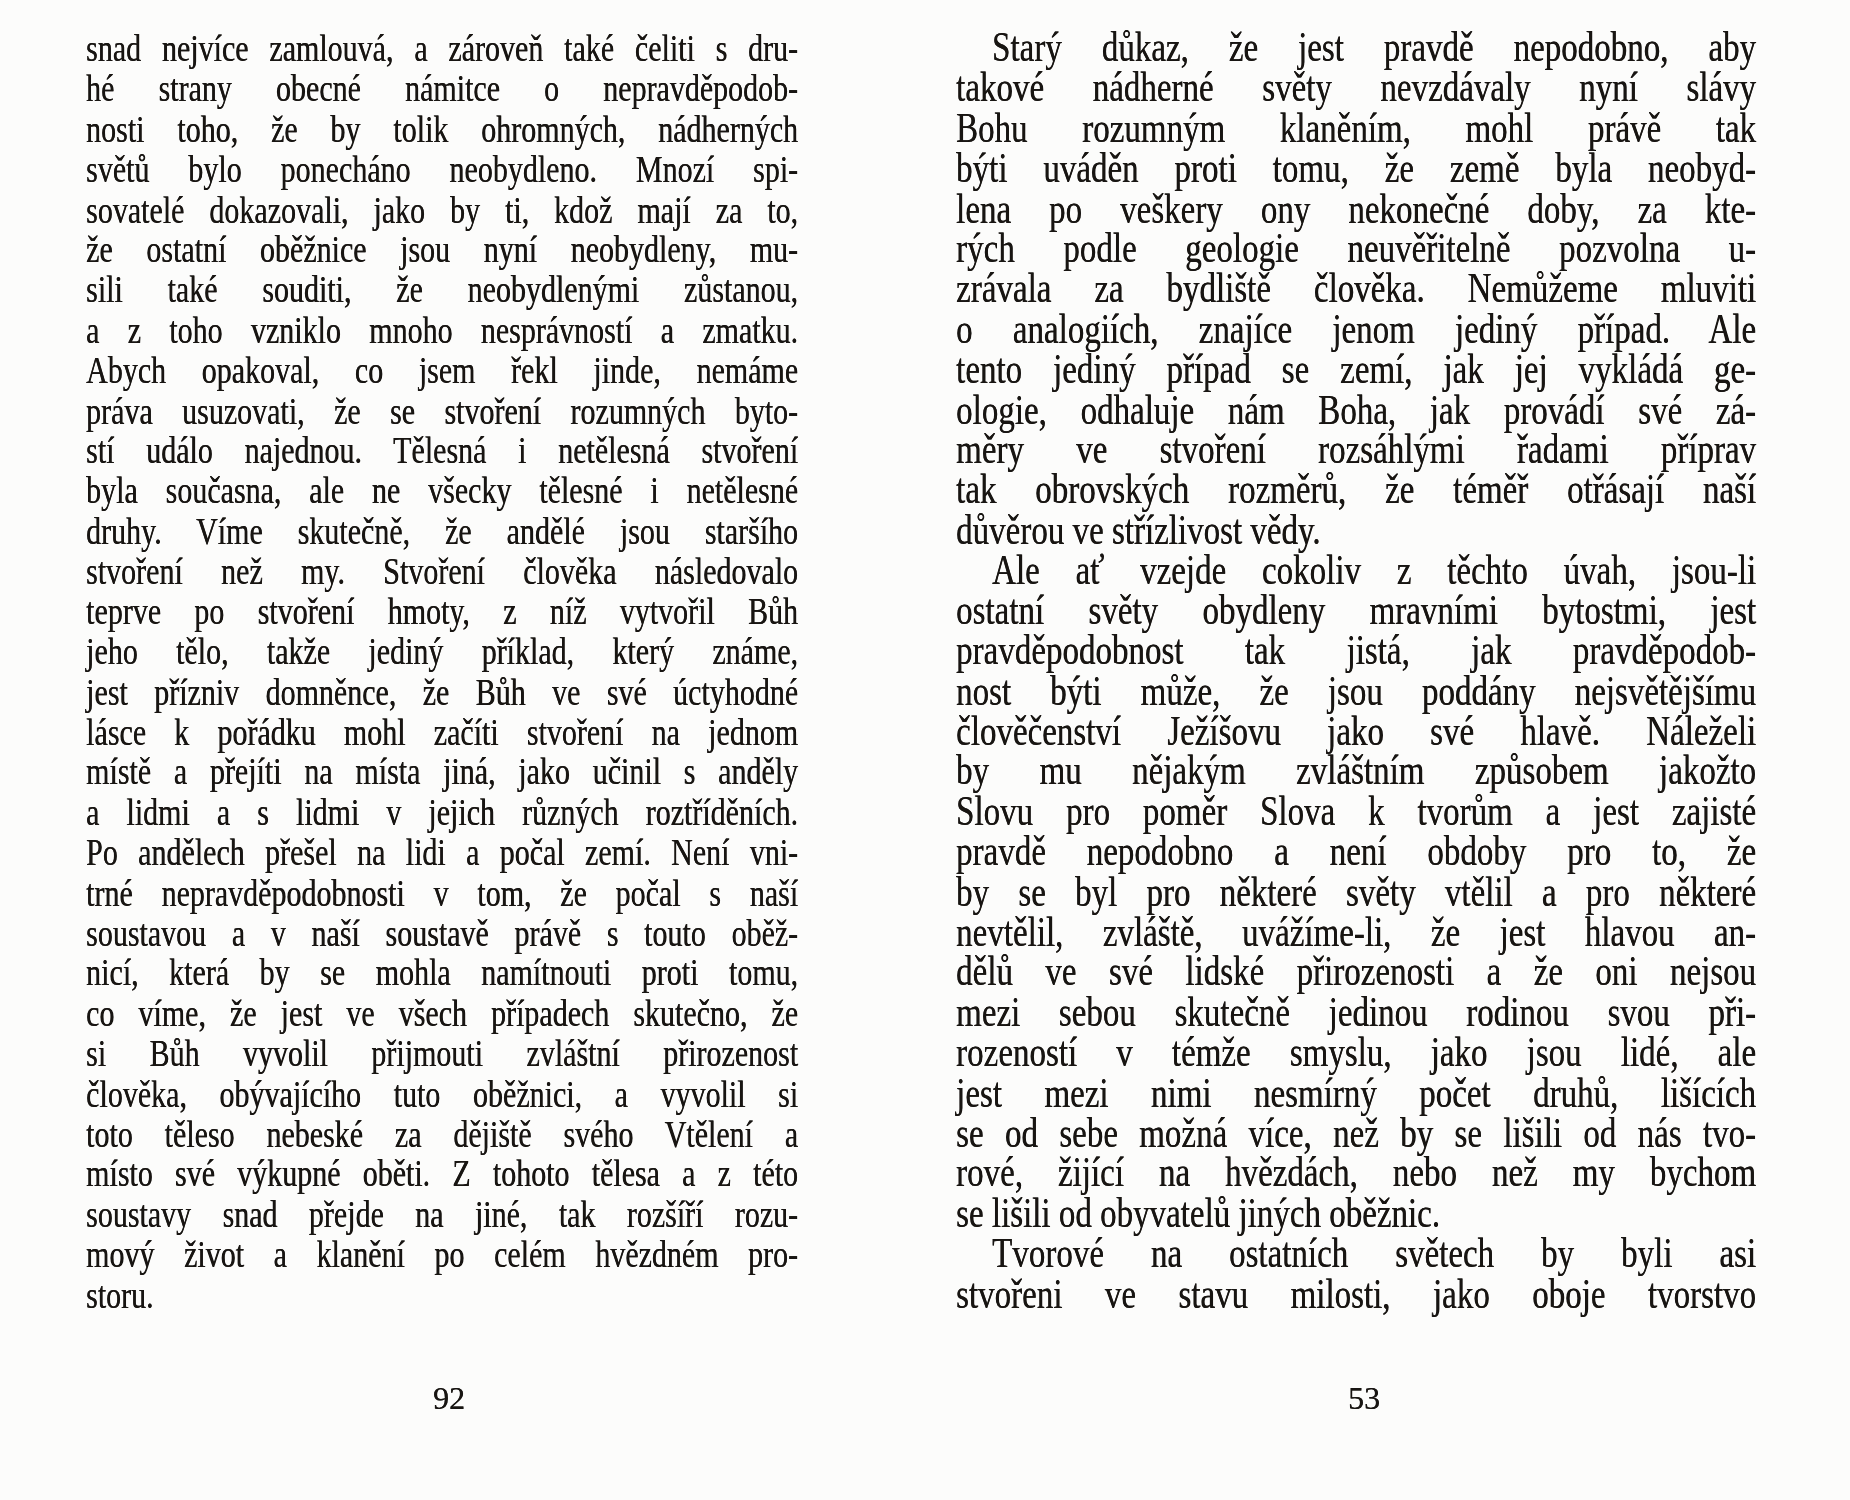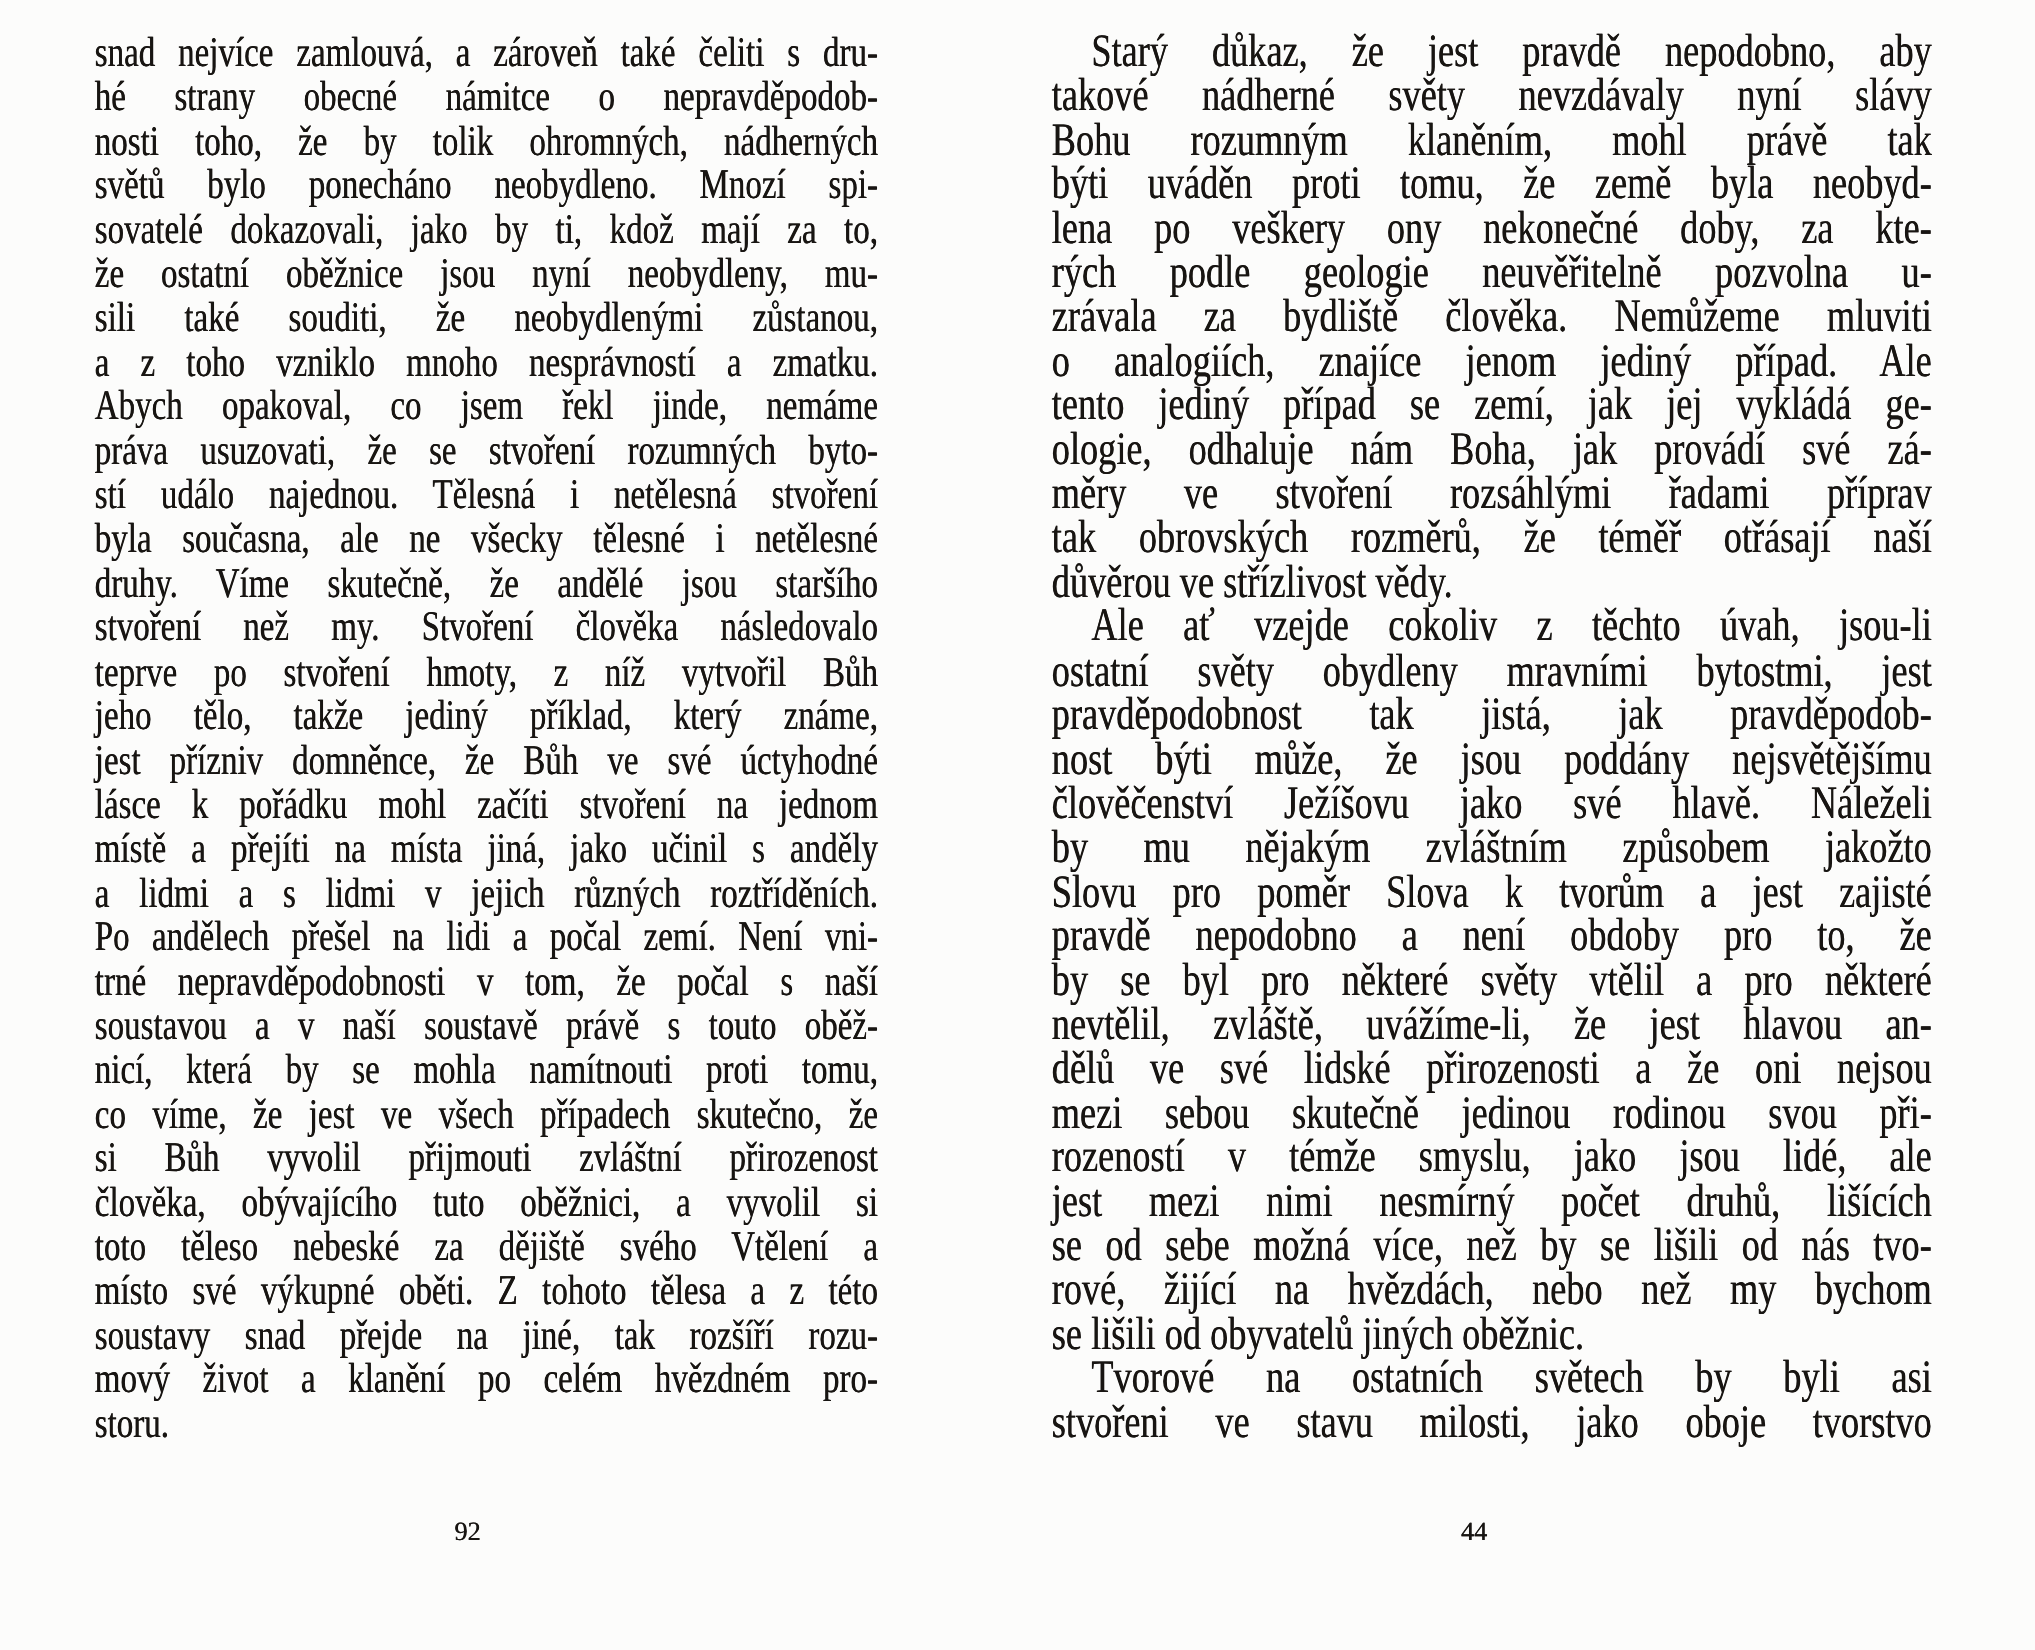--- a/index.html
+++ b/index.html
@@ -46,23 +46,23 @@
   .text-line.para-end {
     text-align-last: left;
   }
   .text-line.indent {
     text-indent: 36px;
   }
   .pagenum {
     position: absolute;
     top: 1380px;
     width: 80px;
-    font-size: 24px;
+    font-size: 32px;
     color: var(--ink);
-    text-align: center;
+    text-align: right;
     text-shadow: 0.3px 0 0 currentColor;
   }
   .pn-left  { left: 385px; }
   .pn-right { left: 1300px; }
 </style>
 </head>
 <body>
 
 <div class="spread">
 
@@ -131,15 +131,15 @@
       <div class="text-line">jest mezi nimi nesmírný počet druhů, lišících</div>
       <div class="text-line">se od sebe možná více, než by se lišili od nás tvo-</div>
       <div class="text-line">rové, žijící na hvězdách, nebo než my bychom</div>
       <div class="text-line para-end">se lišili od obyvatelů jiných oběžnic.</div>
       <div class="text-line indent">Tvorové na ostatních světech by byli asi</div>
       <div class="text-line">stvořeni ve stavu milosti, jako oboje tvorstvo</div>
     </div>
 
   <div class="pagenum pn-left">92</div>
 
-  <div class="pagenum pn-right">44</div>
+  <div class="pagenum pn-right">53</div>
 
 </div>
 
 </body></html>

